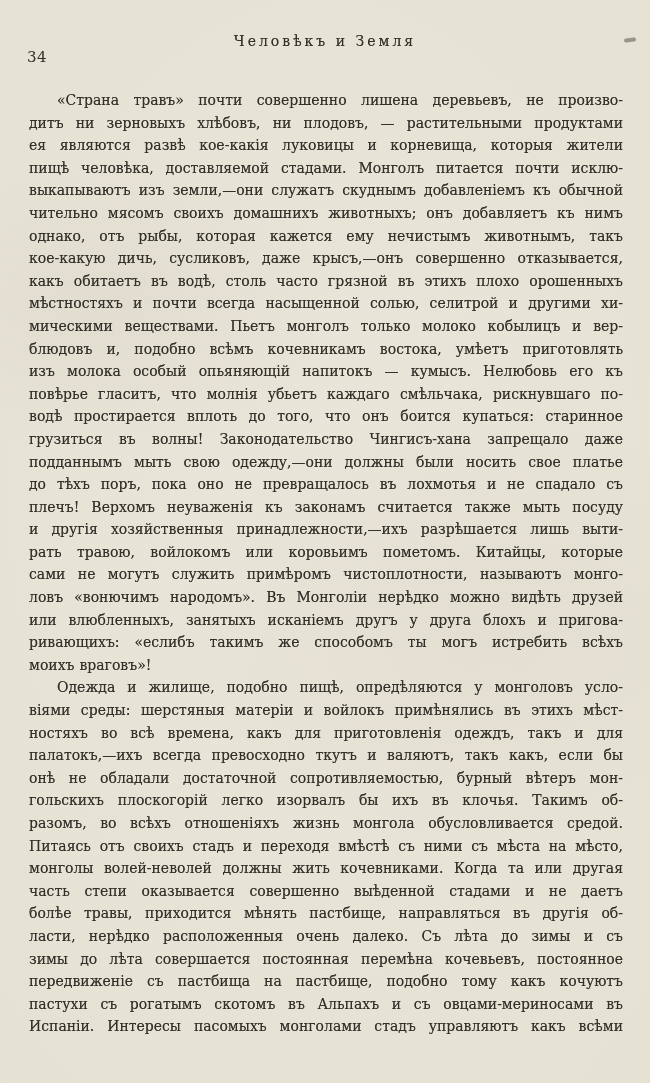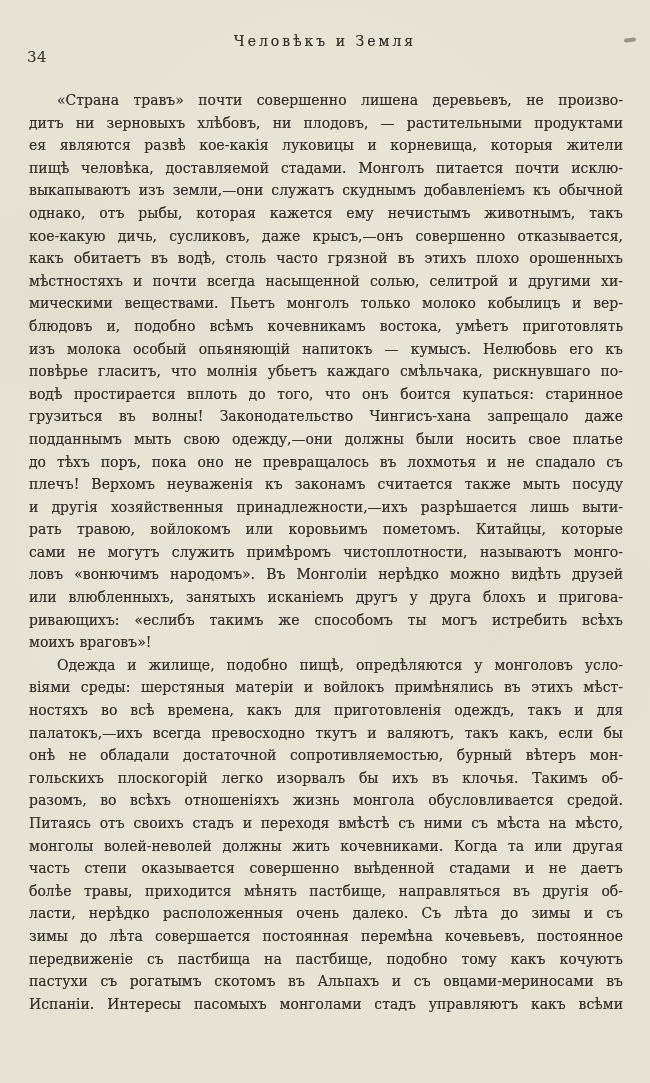--- a/index.html
+++ b/index.html
@@ -84,20 +84,21 @@
     <span class="running-title">Человѣкъ и Земля</span>
   </header>
   <div class="ink-speck"></div>
   <main class="page-body">
       <div class="paragraph">
         <div class="line indent">«Страна травъ» почти совершенно лишена деревьевъ, не произво-</div>
         <div class="line">дитъ ни зерновыхъ хлѣбовъ, ни плодовъ, — растительными продуктами</div>
         <div class="line">ея являются развѣ кое-какія луковицы и корневища, которыя жители</div>
         <div class="line">пищѣ человѣка, доставляемой стадами. Монголъ питается почти исклю-</div>
         <div class="line">выкапываютъ изъ земли,—они служатъ скуднымъ добавленіемъ къ обычной</div>
+        <div class="line">чительно мясомъ своихъ домашнихъ животныхъ; онъ добавляетъ къ нимъ</div>
         <div class="line">однако, отъ рыбы, которая кажется ему нечистымъ животнымъ, такъ</div>
         <div class="line">кое-какую дичь, сусликовъ, даже крысъ,—онъ совершенно отказывается,</div>
         <div class="line">какъ обитаетъ въ водѣ, столь часто грязной въ этихъ плохо орошенныхъ</div>
         <div class="line">мѣстностяхъ и почти всегда насыщенной солью, селитрой и другими хи-</div>
         <div class="line">мическими веществами. Пьетъ монголъ только молоко кобылицъ и вер-</div>
         <div class="line">блюдовъ и, подобно всѣмъ кочевникамъ востока, умѣетъ приготовлять</div>
         <div class="line">изъ молока особый опьяняющій напитокъ — кумысъ. Нелюбовь его къ</div>
         <div class="line">повѣрье гласитъ, что молнія убьетъ каждаго смѣльчака, рискнувшаго по-</div>
         <div class="line">водѣ простирается вплоть до того, что онъ боится купаться: старинное</div>
         <div class="line">грузиться въ волны! Законодательство Чингисъ-хана запрещало даже</div>

